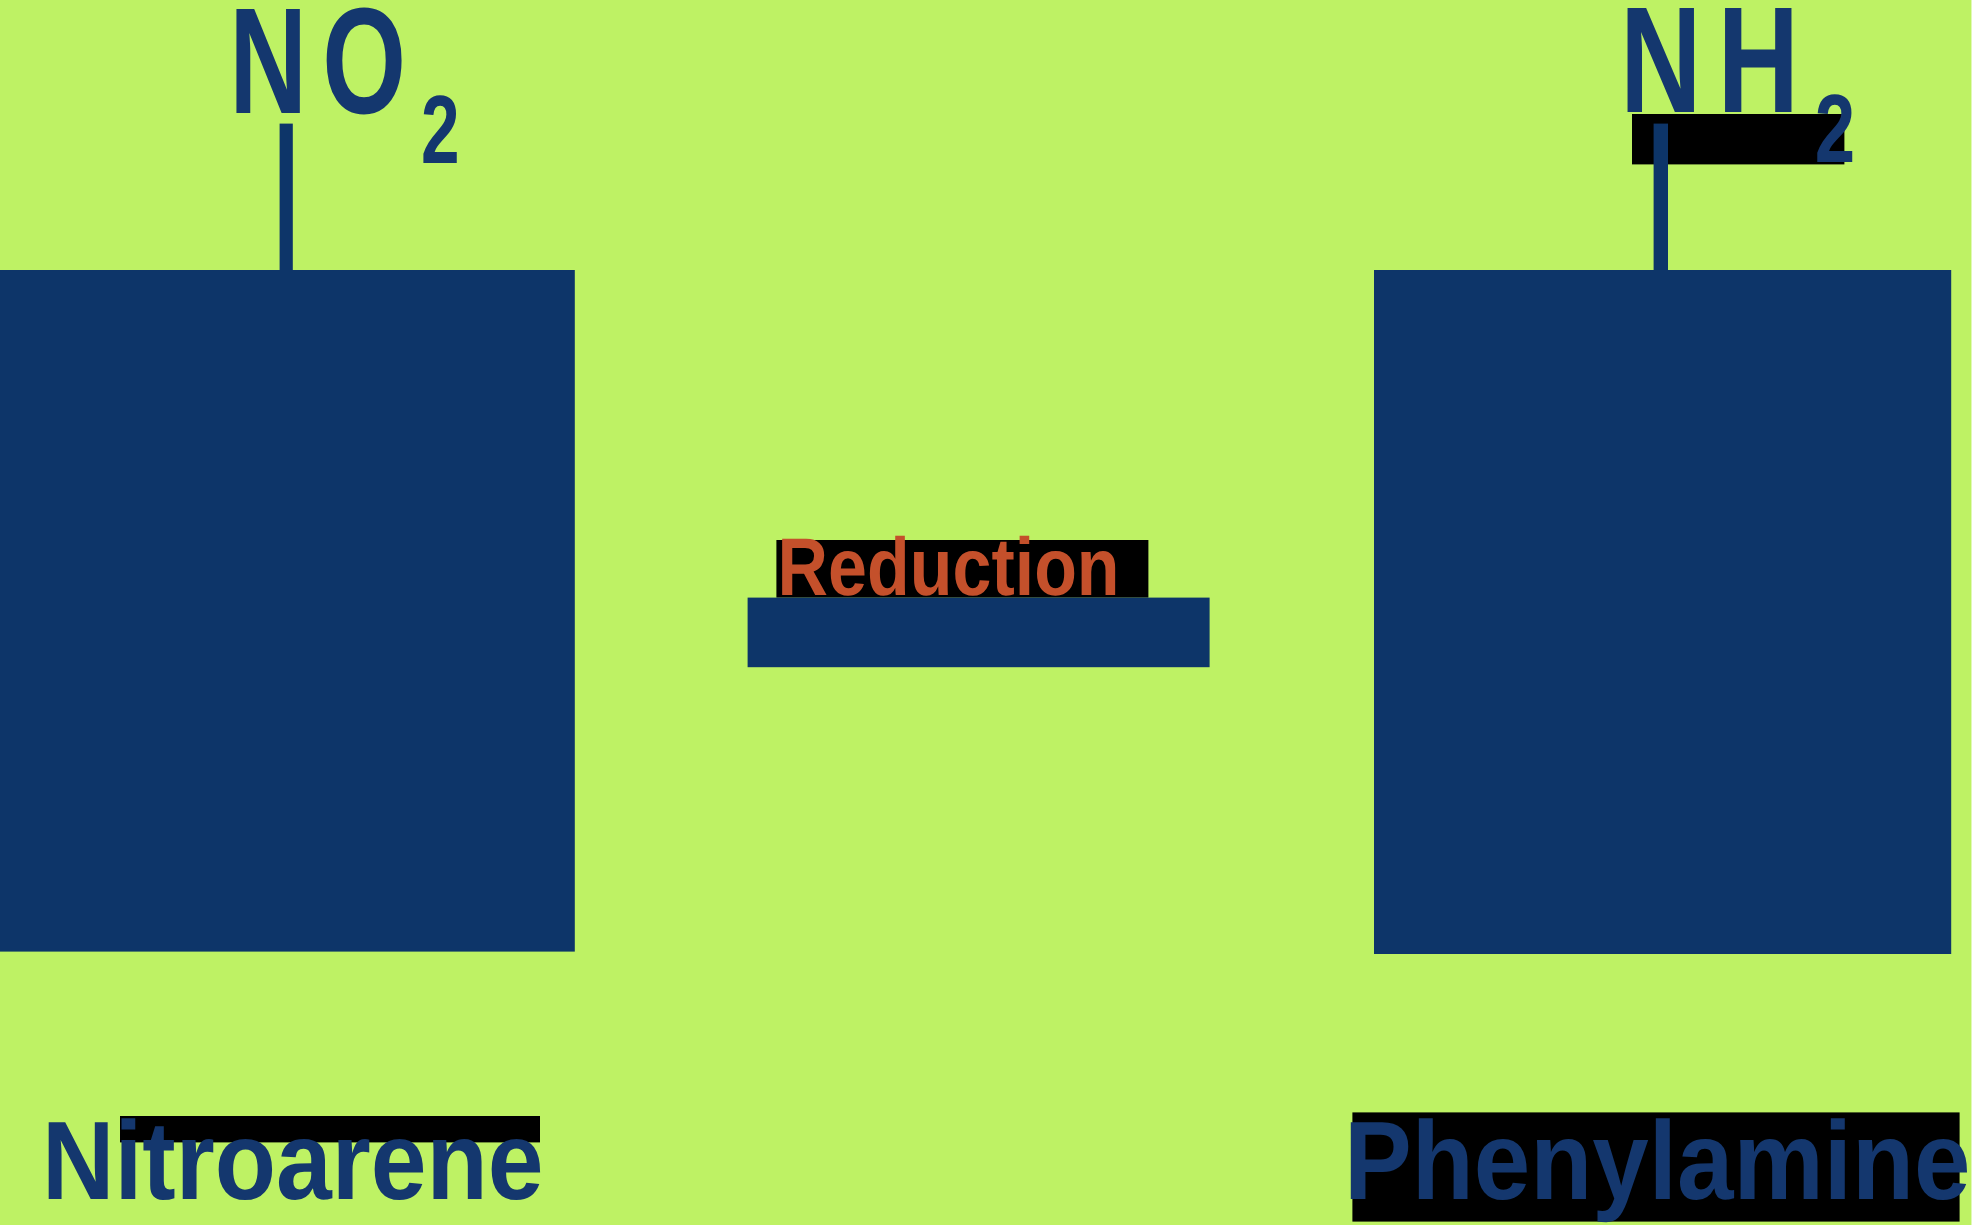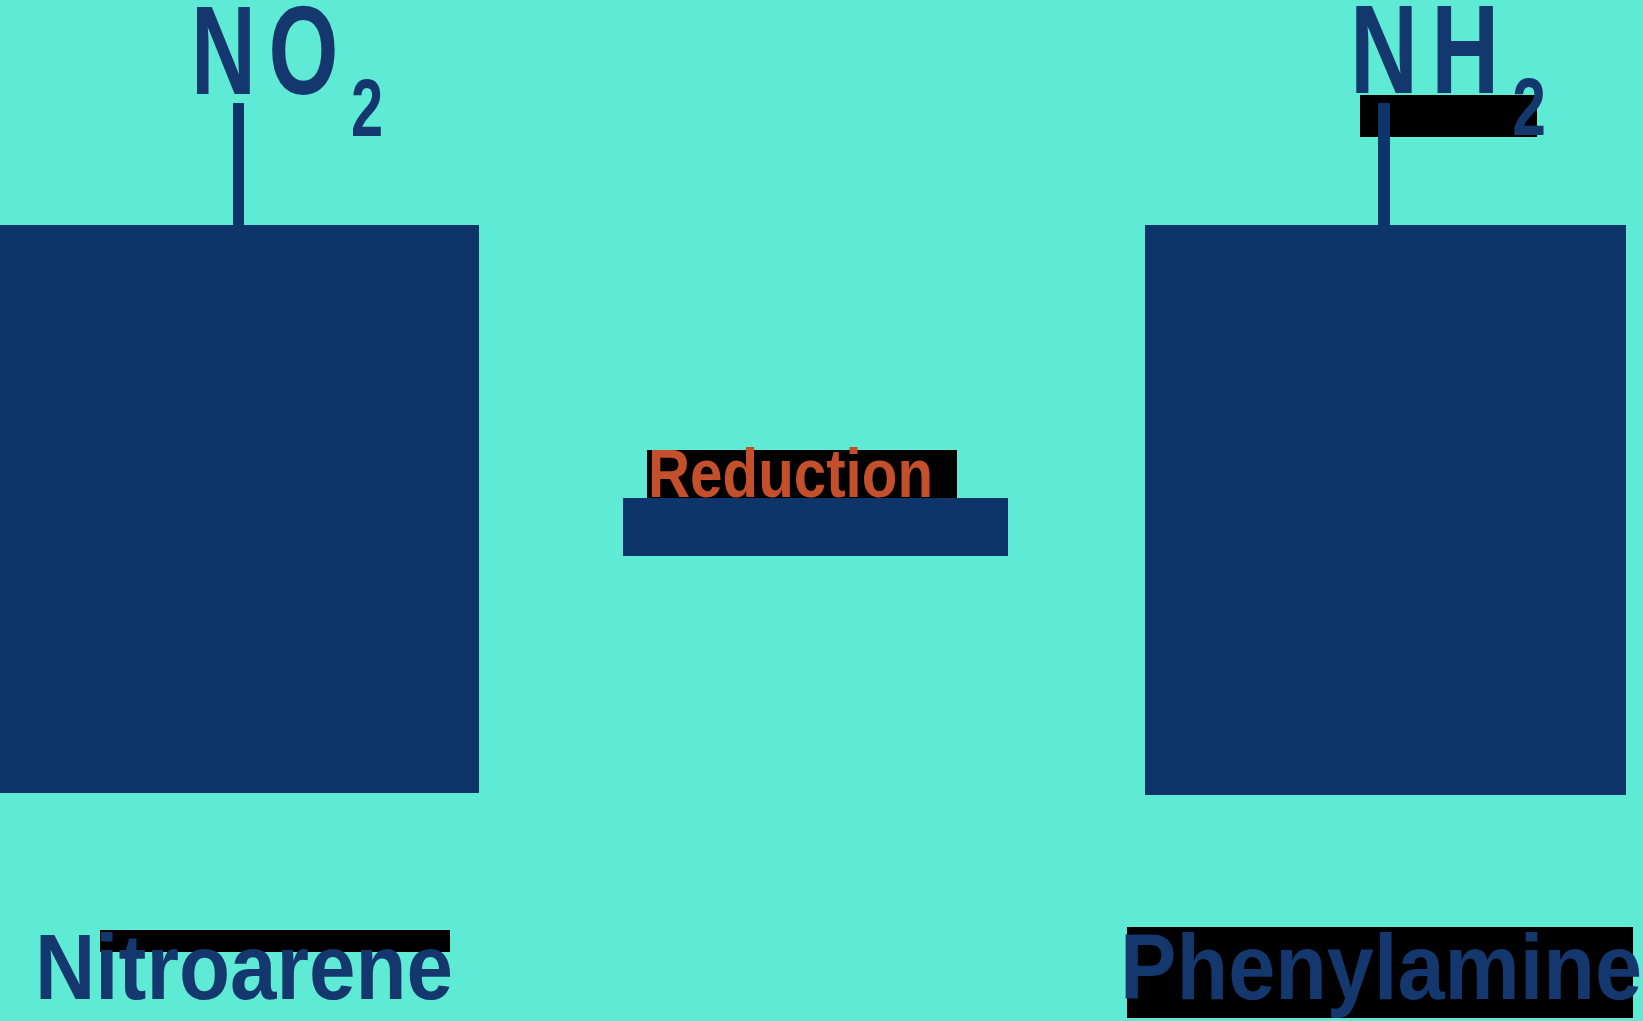--- a/index.html
+++ b/index.html
@@ -5,21 +5,21 @@
   :root{
     --navy:#0D3569;
     --textnavy:#14376E;
     --orange:#C4502B;
     --hl:#000000;
   }
   html,body{margin:0;padding:0;background:#fff;}
   #canvas{
     position:relative;
     width:1643px;height:1021px;
-    background:#5eead4;
+    background:#bef264;
     overflow:hidden;
     font-family:"Liberation Sans","DejaVu Sans",sans-serif;
   }
   .sq{position:absolute;background:var(--navy);}
   .bond{position:absolute;background:var(--navy);}
   .hlbox{position:absolute;background:var(--hl);}
   .label{
     position:absolute;
     font-weight:bold;
     line-height:1;

